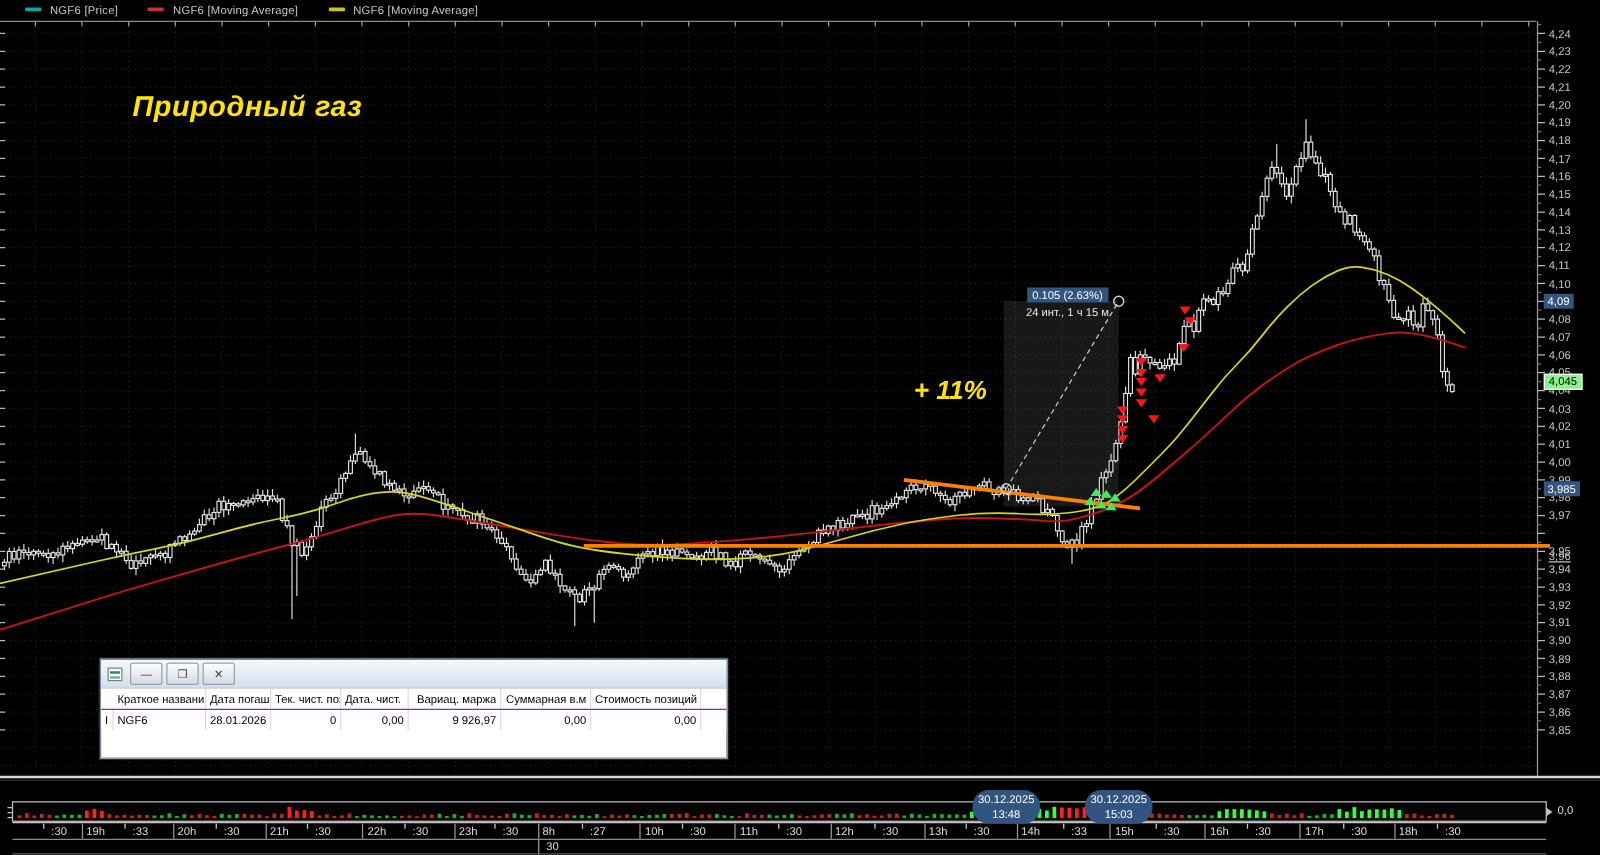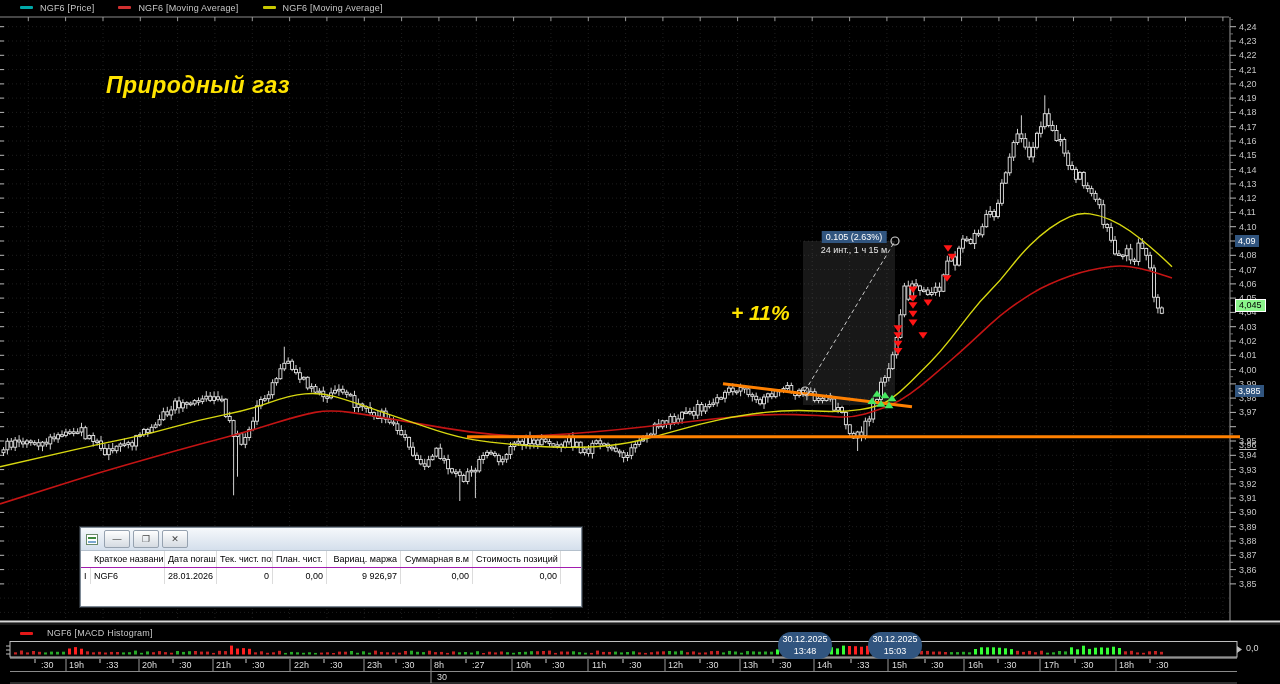--- a/index.html
+++ b/index.html
@@ -678,24 +678,20 @@
       <div class="ptick" style="top: 519px;">3,88</div>
       <div class="ptick" style="top: 533.286px;">3,87</div>
       <div class="ptick" style="top: 547.571px;">3,86</div>
       <div class="ptick" style="top: 561.857px;">3,85</div>
       <div class="phl blue" style="top: 218px;">4,09</div>
       <div class="phl green" style="top: 282.286px;">4,045</div>
       <div class="phl blue" style="top: 368px;">3,985</div>
     </div>
   <div id="macd-zero">0,0</div>
 
-  <div id="macd-legend">
-    <span class="lg-dash" style="background: rgb(228, 24, 24);"></span>
-    <span class="lg-label" style="margin-left:7px">NGF6 [MACD Histogram]</span>
-  </div>
 
   <div id="timeline">
       <div class="tl-label" style="left: 41px;">:30</div>
       <div class="tl-label" style="left: 69px;">19h</div>
       <div class="tl-label" style="left: 106px;">:33</div>
       <div class="tl-label" style="left: 142px;">20h</div>
       <div class="tl-label" style="left: 179px;">:30</div>
       <div class="tl-label" style="left: 216px;">21h</div>
       <div class="tl-label" style="left: 252px;">:30</div>
       <div class="tl-label" style="left: 294px;">22h</div>
@@ -743,21 +739,21 @@
       <span class="pw-btn">—</span>
       <span class="pw-btn">❐</span>
       <span class="pw-btn">✕</span>
     </div>
     <div id="pw-table">
         <div class="pw-row hdr">
           <span class="pw-cell" style="width: 10px; text-align: left;"></span>
           <span class="pw-cell" style="width: 74px; text-align: left;">Краткое названи</span>
           <span class="pw-cell" style="width: 52px; text-align: left;">Дата погаш</span>
           <span class="pw-cell" style="width: 56px; text-align: left;">Тек. чист. поз</span>
-          <span class="pw-cell" style="width: 54px; text-align: left;">План. чист.</span>
+          <span class="pw-cell" style="width: 54px; text-align: left;">Дата. чист.</span>
           <span class="pw-cell" style="width: 74px; text-align: right;">Вариац. маржа</span>
           <span class="pw-cell" style="width: 72px; text-align: right;">Суммарная в.м</span>
           <span class="pw-cell" style="width: 88px; text-align: right;">Стоимость позиций</span>
         </div>
         <div class="pw-row">
           <span class="pw-cell" style="width: 10px; text-align: left;">I</span>
           <span class="pw-cell" style="width: 74px; text-align: left;">NGF6</span>
           <span class="pw-cell" style="width: 52px; text-align: left;">28.01.2026</span>
           <span class="pw-cell" style="width: 56px; text-align: right;">0</span>
           <span class="pw-cell" style="width: 54px; text-align: right;">0,00</span>

